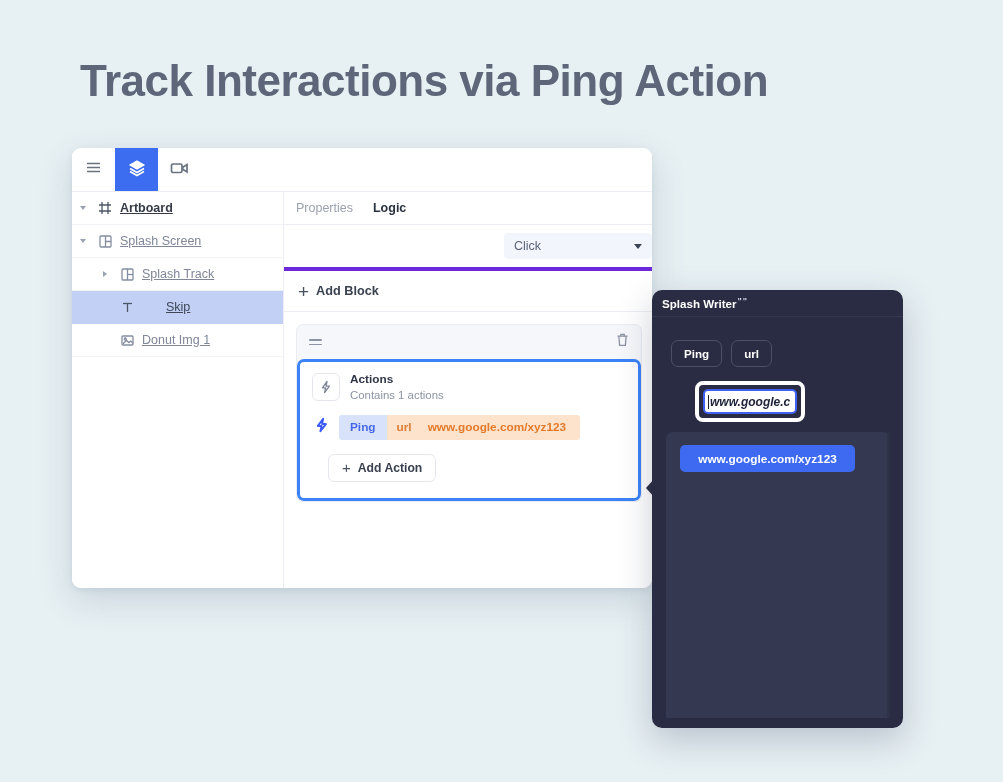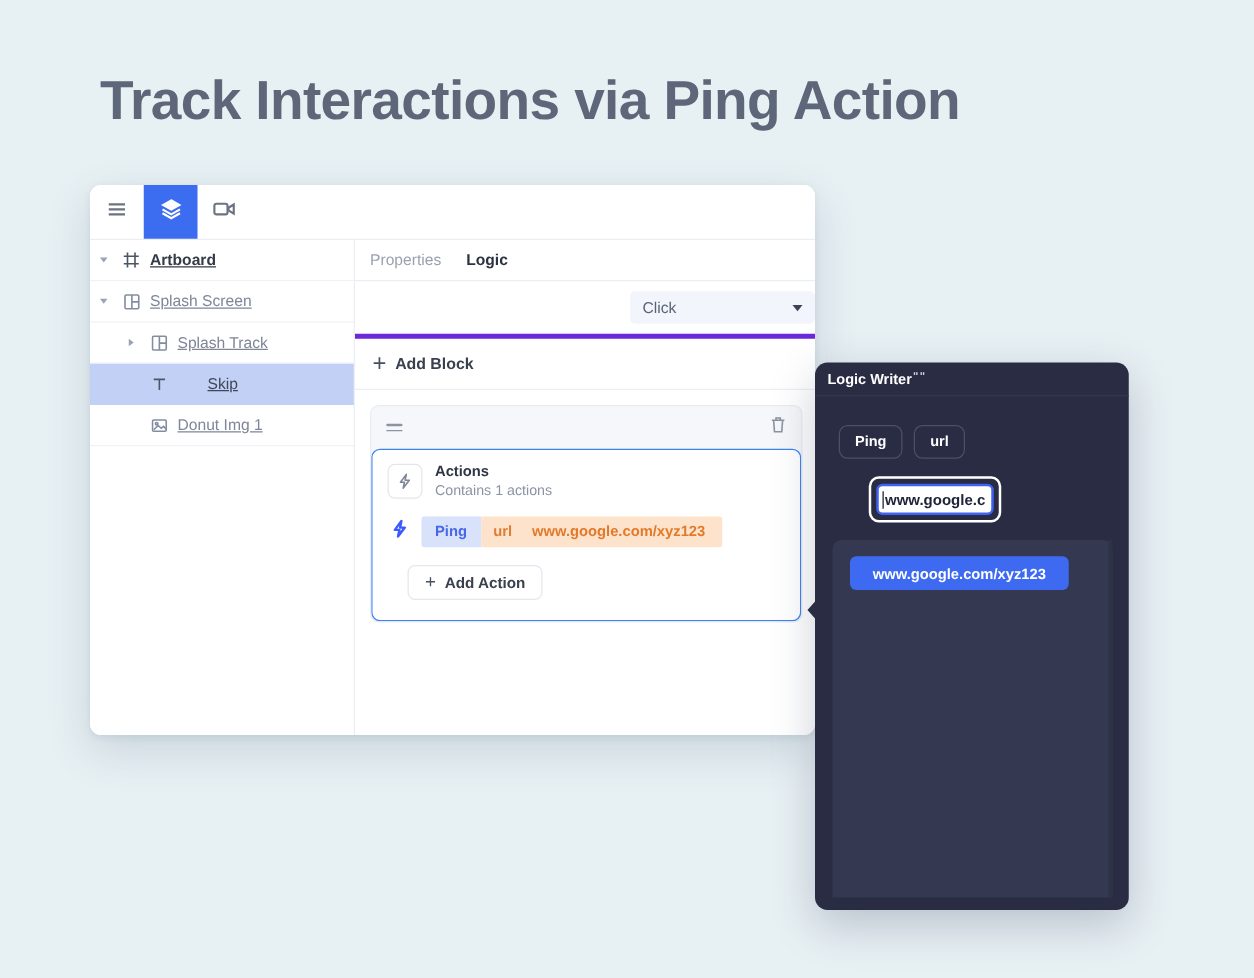--- a/index.html
+++ b/index.html
@@ -186,21 +186,21 @@
     background: #fff;
     display: flex; align-items: center; justify-content: center;
     flex: 0 0 auto;
   }
   .sec-icon svg { stroke: #7e8698; fill: none; stroke-width: 1.3; }
   .sec-title { font-size: 11.8px; font-weight: bold; color: #2f3746; line-height: 1.32; }
   .sec-sub { font-size: 11.4px; color: #8b93a4; line-height: 1.32; }
 
   .actions-card {
     background: #fff;
-    border: 1px solid #3b82f6;
+    border: 3px solid #3b82f6;
     border-radius: 7px;
     margin: 0 0 0 0;
     padding-top: 8px;
   }
 
   .ping-row { display: flex; align-items: center; gap: 9px; padding: 0 12px 0 14px; }
   .bolt-blue svg { stroke: #3d5afe; fill: none; stroke-width: 1.7; }
   .chip-group { display: flex; align-items: stretch; border-radius: 3px; overflow: hidden; height: 25px; }
   .chip-ping {
     background: #d8e2fb; color: #4668e8;
@@ -260,23 +260,24 @@
     border-radius: 7px;
     height: 27px;
     display: flex; align-items: center;
     padding: 0 12px;
     color: #ffffff; font-size: 11.6px; font-weight: bold;
     cursor: pointer;
   }
 
   .lw-input-shell {
     position: absolute; left: 43px; top: 91px;
-    border: 2px solid #ffffff;
+    border: 4px solid #ffffff;
     border-radius: 8px;
     padding: 4px;
+    font-style: italic;
   }
   .lw-input {
     width: 94px; height: 25px;
     background: #fff;
     border: 2.5px solid #3f62f2;
     border-radius: 5px;
     display: flex; align-items: center;
     padding: 0 3px;
     overflow: hidden;
   }
@@ -488,21 +489,21 @@
       </div>
 
     </div>
   </div>
 </div>
 
 <div class="lw-pointer"></div>
 <div class="logic-writer">
 
   <div class="lw-title">
-    <span>Logic Writer</span>
+    <span>Splash Writer</span>
     <span class="lw-quotes">""</span>
   </div>
   <div class="lw-divider"></div>
 
   <div class="lw-chips">
     <span class="lw-chip">Ping</span>
     <span class="lw-chip">url</span>
   </div>
 
   <div class="lw-input-shell">

